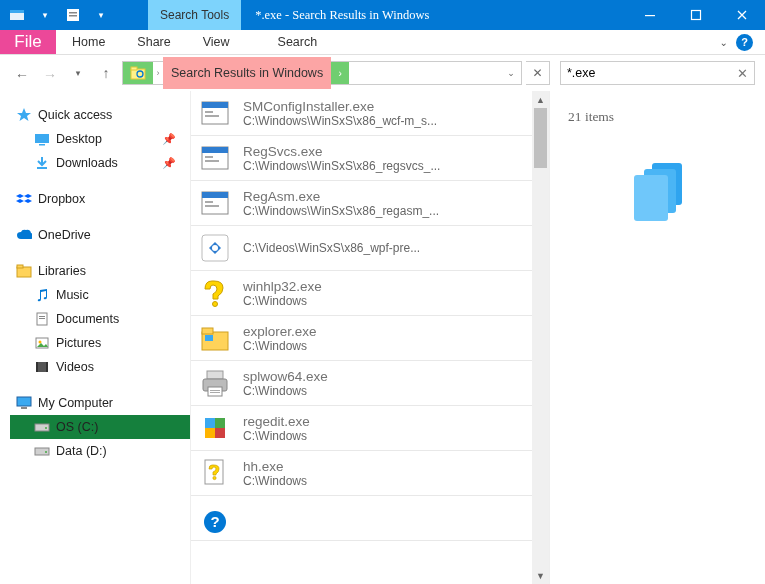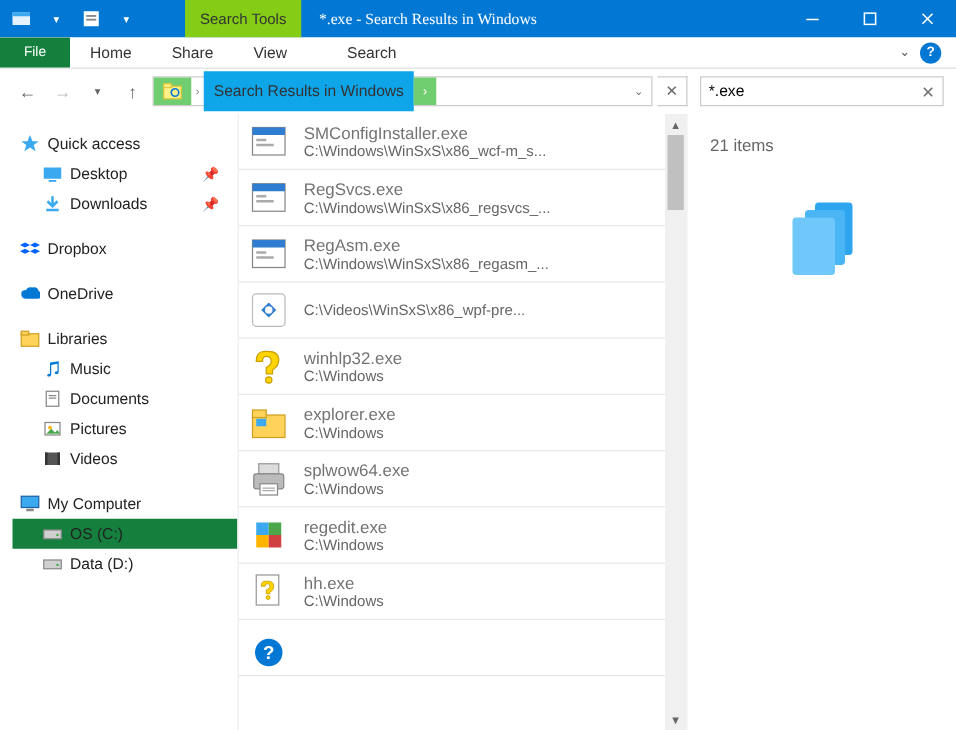--- a/index.html
+++ b/index.html
@@ -2,39 +2,39 @@
 <html><head>
 <meta charset="utf-8">
 <style>
 * { box-sizing: border-box; margin: 0; padding: 0; font-family: "Segoe UI", Tahoma, sans-serif; }
 body { width: 765px; height: 584px; background: #fff; overflow: hidden; font-size: 12px; }
 
 
 .titlebar { height: 30px; background: #0278d4; display: flex; align-items: center; color: #fff; }
 .qat { display: flex; align-items: center; height: 100%; padding: 0 6px; gap: 6px; }
 .qat .qicon { width: 22px; height: 22px; display:flex; align-items:center; justify-content:center; }
-.title-tools { background: #84cc16; color: #333; height: 30px; display: flex; align-items:center; padding: 0 12px; font-size: 12px; margin-left: 30px; }
+.title-tools { background: #7dd3fc; color: #333; height: 30px; display: flex; align-items:center; padding: 0 12px; font-size: 12px; margin-left: 30px; }
 .title-text { flex: 1; text-align: left; padding-left: 14px; font-size: 12.5px; font-family: Liberation Serif, serif; }
 .winctrls { display: flex; height: 100%; }
 .winctrls div { width: 46px; display:flex; align-items:center; justify-content:center; font-size:14px; }
 
 
 .ribbon { height: 25px; background: #fff; border-bottom: 1px solid #e0e0e0; display:flex; align-items:stretch; position:relative; }
-.file-tab { background: #15803d; color:#fff; width: 56px; display:flex; align-items:center; justify-content:center; font-size:11px; }
+.file-tab { background: #ec4899; color:#fff; width: 56px; display:flex; align-items:center; justify-content:center; font-size:17px; }
 .rtab { padding: 0 16px; display:flex; align-items:center; color:#333; font-size:12.5px; }
 .help-icon { margin-left:auto; display:flex; align-items:center; gap:8px; padding: 0 12px; color:#0278d4; }
 .help-icon .caret { color:#555; font-size:10px; }
 .help-circle { width:17px; height:17px; border-radius:50%; background:#0278d4; color:#fff; display:flex; align-items:center; justify-content:center; font-size:11px; font-weight:bold; }
 
 
 .navbar { height: 36px; display:flex; align-items:center; padding: 4px 10px; gap: 4px; }
 .navbtn { width:24px; height:24px; display:flex; align-items:center; justify-content:center; color:#666; font-size:14px; }
 .addr { flex: 0 0 400px; height:24px; border:1px solid #ccc; display:flex; align-items:center; background:#fff; position:relative; }
 .addr .folder-trig { width:30px; height:100%; background:#70ce70; display:flex; align-items:center; justify-content:center; }
-.addr .crumb { padding: 16px 8px; height:100%; display:flex; align-items:center; background:#0ea5e9; color:#333; font-size:12.5px; }
+.addr .crumb { padding: 16px 8px; height:100%; display:flex; align-items:center; background:#fca5a5; color:#333; font-size:12.5px; }
 .addr .crumb-chev { background:#70ce70; color:#fff; width:18px; display:flex; align-items:center; justify-content:center; height:100%; font-size:10px; }
 .addr .spacer { flex:1; }
 .addr .drop { width:20px; display:flex; align-items:center; justify-content:center; color:#666; }
 .addr-close { width:24px; height:24px; border:1px solid #ccc; border-left:none; display:flex; align-items:center; justify-content:center; color:#666; }
 .searchbox { flex:1; height:24px; border:1px solid #ccc; margin-left:6px; display:flex; align-items:center; padding: 0 6px; position:relative; }
 .searchbox input { border:none; outline:none; width:100%; font-size:12.5px; }
 .searchbox .clear { position:absolute; right:6px; color:#777; font-size:13px; }
 
 
 .body { display:flex; height: calc(584px - 30px - 25px - 36px); }
@@ -56,21 +56,21 @@
 .row .meta { flex:1; min-width:0; }
 .row .name { font-size: 13.5px; color:#737373; white-space:nowrap; overflow:hidden; text-overflow:ellipsis; }
 .row .path { font-size: 12px; color:#666; white-space:nowrap; overflow:hidden; text-overflow:ellipsis; }
 .scrollbar { position:absolute; right:0; top:0; width:17px; height:100%; background:#f0f0f0; display:flex; flex-direction:column; }
 .scrollbar .arrow { height:17px; display:flex; align-items:center; justify-content:center; color:#666; font-size:9px; }
 .scrollbar .track { flex:1; position:relative; }
 .scrollbar .thumb { position:absolute; left:2px; right:2px; top:0; height:60px; background:#c0c0c0; }
 
 
 .details { width: 215px; padding: 18px; }
-.details .count { font-size:13.5px; color:#666; }
+.details .count { font-size:13.5px; color:#666;font-family:Liberation Serif, serif; }
 .details .bigicon { margin-top:28px; display:flex; justify-content:center; }
 
 
 svg { display:block; }
 </style>
 </head>
 <body>
 
 <div class="titlebar">
   <div class="qat">

